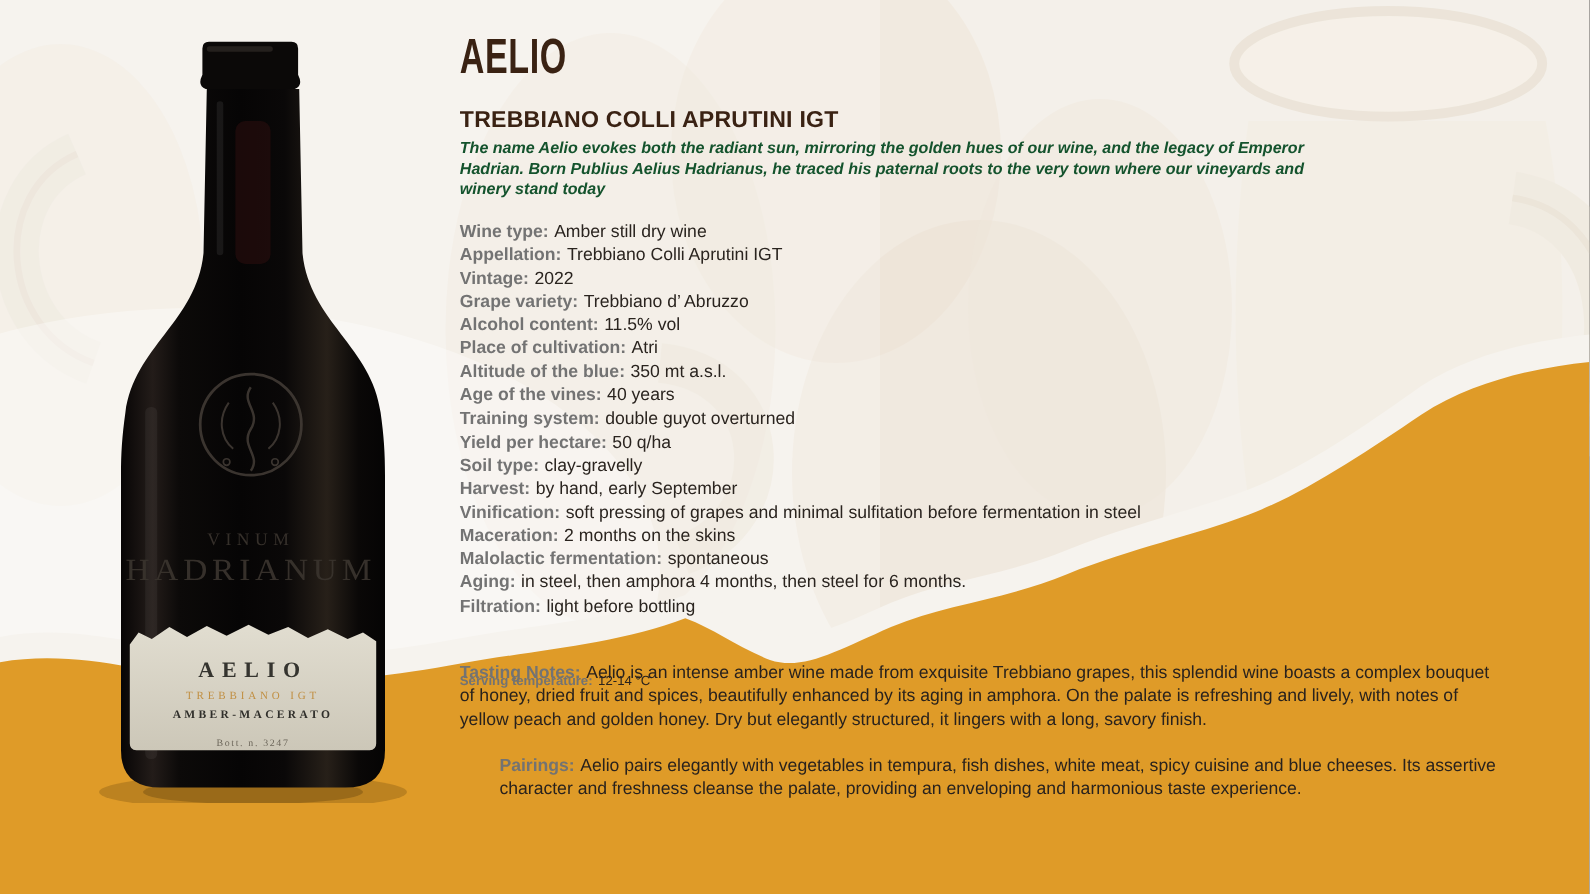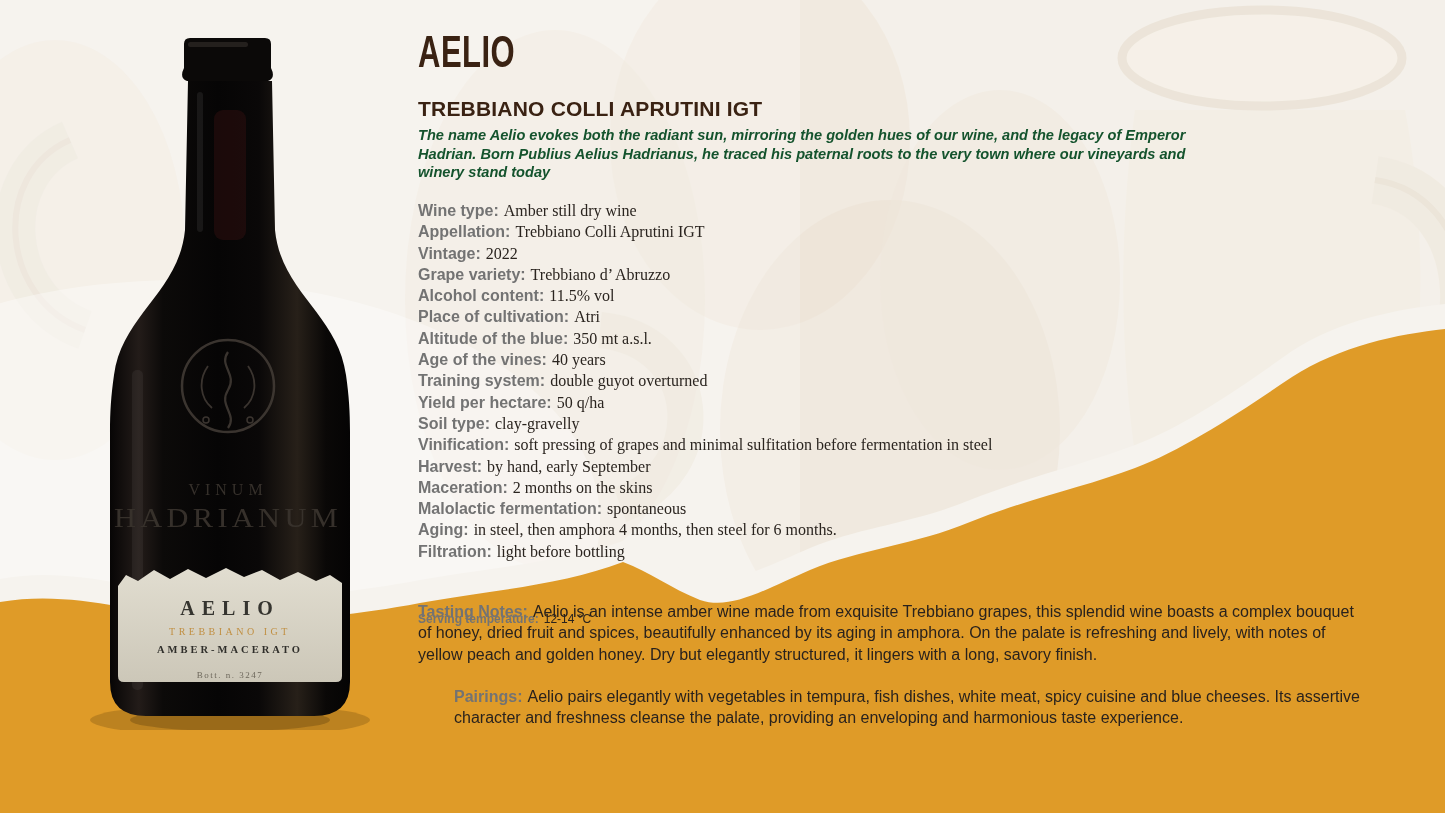--- a/index.html
+++ b/index.html
@@ -26,21 +26,21 @@
     position:absolute; top:97px; left:0;
     font-size:21px; font-weight:800; letter-spacing:.2px; color:#3A2213;
   }
   .intro {
     position:absolute; top:126px; left:0; width:775px;
     font-size:14.6px; font-style:italic; font-weight:700;
     line-height:18.6px; color:#14532d;
   }
   .specs { position:absolute; top:200px; left:0; font-size:16px; line-height:21.3px; }
   .spec-label, .b { font-weight:700; color:#737373; margin-right:5px; }
-  .spec-value { color:#2A241F;font-family:Liberation Serif, serif; }
+  .spec-value { color:#2A241F; }
 
   .serving  { position:absolute; top:581px; left:0; font-size:12px; line-height:21.4px;margin-top:28px; }
   .tasting  { position:absolute; top:601px; left:0; width:950px; font-size:16px; line-height:21.4px; }
   .pairings { position:absolute; top:686px; left:0; width:950px; font-size:16px; line-height:21.4px;margin-left:36px; }
 </style>
 </head>
 <body>
 
 <div class="canvas">
 
@@ -132,22 +132,22 @@
       <div><span class="spec-label">Appellation:</span><span class="spec-value">Trebbiano Colli Aprutini IGT</span></div>
       <div><span class="spec-label">Vintage:</span><span class="spec-value">2022</span></div>
       <div><span class="spec-label">Grape variety:</span><span class="spec-value">Trebbiano d’ Abruzzo</span></div>
       <div><span class="spec-label">Alcohol content:</span><span class="spec-value">11.5% vol</span></div>
       <div><span class="spec-label">Place of cultivation:</span><span class="spec-value">Atri</span></div>
       <div><span class="spec-label">Altitude of the blue:</span><span class="spec-value">350 mt a.s.l.</span></div>
       <div><span class="spec-label">Age of the vines:</span><span class="spec-value">40 years</span></div>
       <div><span class="spec-label">Training system:</span><span class="spec-value">double guyot overturned</span></div>
       <div><span class="spec-label">Yield per hectare:</span><span class="spec-value">50 q/ha</span></div>
       <div><span class="spec-label">Soil type:</span><span class="spec-value">clay-gravelly</span></div>
+      <div><span class="spec-label">Harvest:</span><span class="spec-value">by hand, early September</span></div>
       <div><span class="spec-label">Vinification:</span><span class="spec-value">soft pressing of grapes and minimal sulfitation before fermentation in steel</span></div>
-      <div><span class="spec-label">Harvest:</span><span class="spec-value">by hand, early September</span></div>
       <div><span class="spec-label">Maceration:</span><span class="spec-value">2 months on the skins</span></div>
       <div><span class="spec-label">Malolactic fermentation:</span><span class="spec-value">spontaneous</span></div>
       <div><span class="spec-label">Aging:</span><span class="spec-value">in steel, then amphora 4 months, then steel for 6 months.</span></div>
       <div><span class="spec-label">Filtration:</span><span class="spec-value">light before bottling</span></div>
     </div>
 
     <div class="serving">
       <span class="b">Serving temperature:</span><span>12-14 °C</span>
     </div>
 

